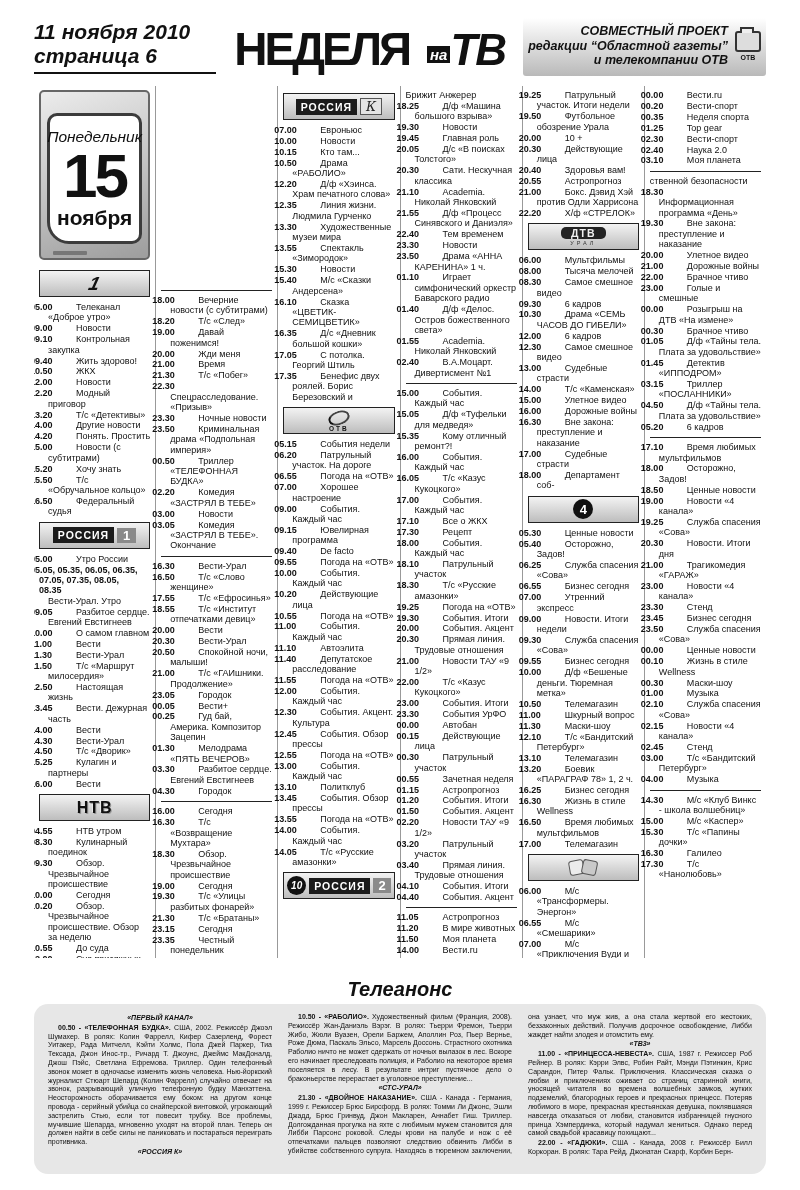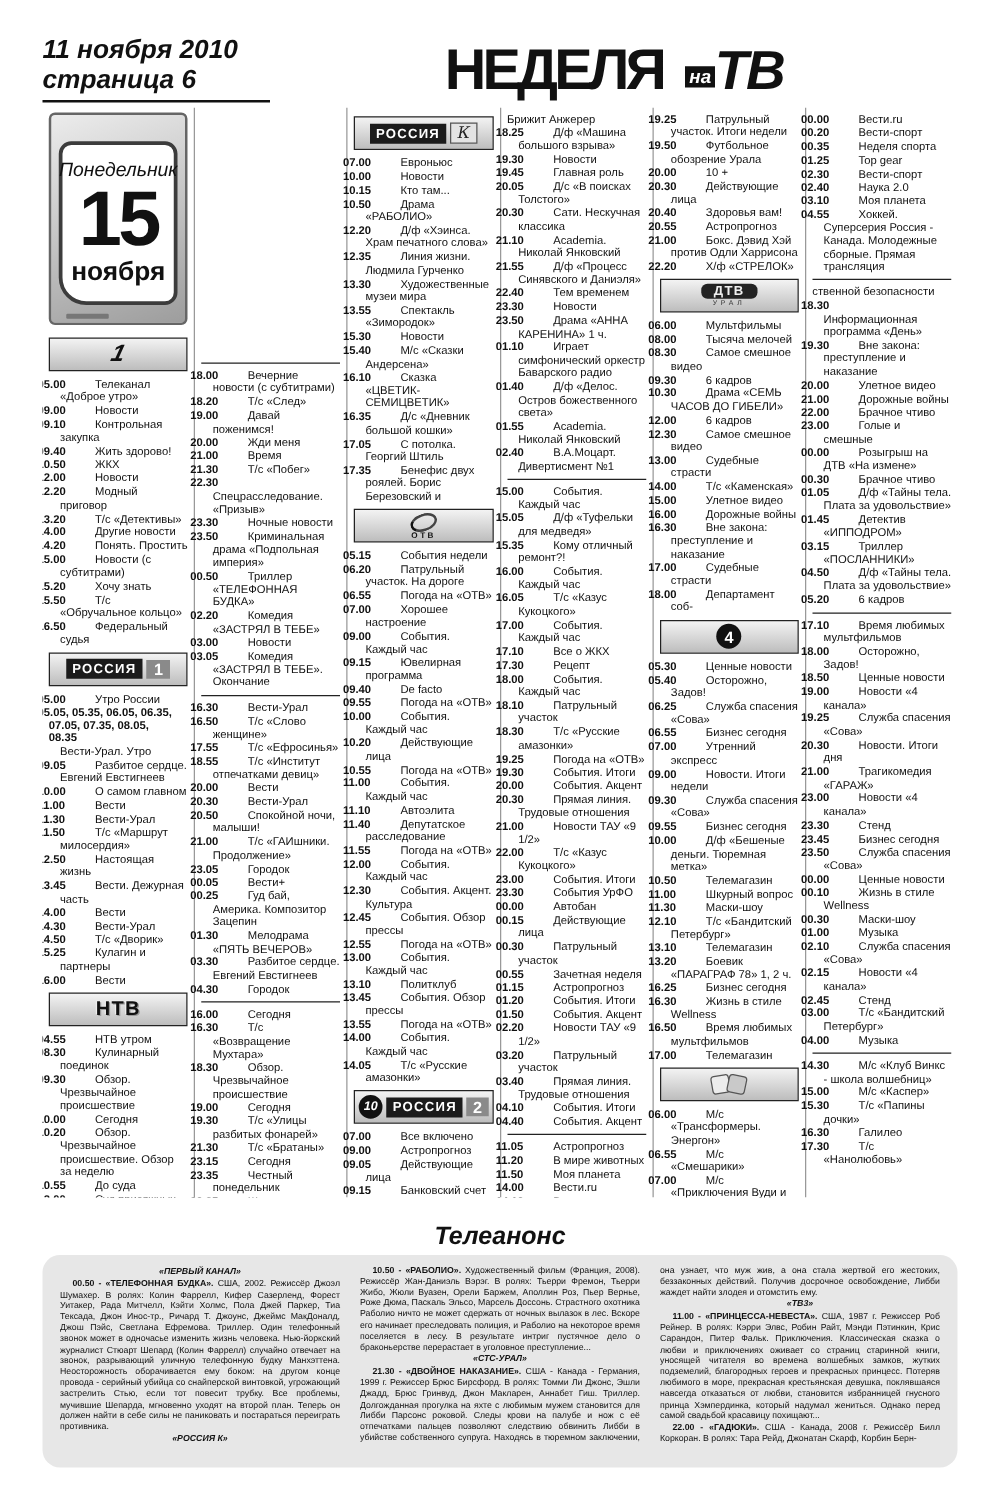--- a/index.html
+++ b/index.html
@@ -1,21 +1,21 @@
 <!DOCTYPE html>
 <html><head>
 <meta charset="utf-8">
 <style>
   html,body{margin:0;padding:0}
   body{width:800px;height:1190px;background:#fff;color:#111;
        font-family:"Liberation Sans",sans-serif;overflow:hidden}
   .page{padding:12px 34px 0;box-sizing:border-box}
 
   
-  header{display:flex;align-items:flex-end;height:70px;margin-bottom:4px}
+  header{display:flex;align-items:center;height:70px;margin-bottom:4px}
   .hdr-left{font-weight:bold;font-style:italic;font-size:21px;line-height:24px;
             border-bottom:2px solid #111;padding:0 26px 4px 0;white-space:nowrap}
   .hdr-logo{flex:1;text-align:center;white-space:nowrap;padding-top:4px}
   .lg-main{font-size:46px;font-weight:900;letter-spacing:-3px}
   .lg-na{font-size:15px;font-weight:bold;font-style:italic;background:#111;color:#fff;
          padding:0 3px;position:relative;top:-5px;margin-left:18px}
   .lg-tv{font-size:44px;font-weight:900;font-style:italic;letter-spacing:-2px}
   .hdr-right{display:flex;align-items:center;gap:7px;
              background:linear-gradient(#ffffff,#b9b9b9);padding:6px 5px 8px;border-radius:3px}
   .credit{font-weight:bold;font-style:italic;font-size:12.5px;line-height:14.5px;text-align:right}
@@ -92,20 +92,31 @@
 
 <div class="page">
   <header>
     <div class="hdr-left">
       <div>11 ноября 2010</div>
       <div>страница 6</div>
     </div>
     <div class="hdr-logo">
       <span class="lg-main">НЕДЕЛЯ</span><span class="lg-na">на</span><span class="lg-tv">ТВ</span>
     </div>
+    <div class="hdr-right">
+      <div class="credit">
+        <div>СОВМЕСТНЫЙ ПРОЕКТ</div>
+        <div>редакции “Областной газеты”</div>
+        <div>и телекомпании ОТВ</div>
+      </div>
+      <div class="otv-badge">
+        <div class="otv-ico"></div>
+        <span>ОТВ</span>
+      </div>
+    </div>
   </header>
 
   <main class="cols">
       <div class="col">
         <div class="tvset">
           <div class="screen">
             <div class="day">Понедельник</div>
             <div class="date">15</div>
             <div class="month">ноября</div>
           </div>
@@ -255,26 +266,20 @@
           <div class="row"><b class="t">13.10</b><span class="p">Политклуб</span></div>
           <div class="row"><b class="t">13.45</b><span class="p">События. Обзор прессы</span></div>
           <div class="row"><b class="t">13.55</b><span class="p">Погода на «ОТВ»</span></div>
           <div class="row"><b class="t">14.00</b><span class="p">События. Каждый час</span></div>
           <div class="row"><b class="t">14.05</b><span class="p">Т/с «Русские амазонки»</span></div>
         </div>
         <div class="logo logo-rossiya2">
           <span class="p0">10</span>
           <span class="p1">РОССИЯ</span>
           <span class="p2">2</span>
-        </div>
-        <div class="blk">
-          <div class="row"><b class="t">07.00</b><span class="p">Все включено</span></div>
-          <div class="row"><b class="t">09.00</b><span class="p">Астропрогноз</span></div>
-          <div class="row"><b class="t">09.05</b><span class="p">Действующие лица</span></div>
-          <div class="row"><b class="t">09.15</b><span class="p">Банковский счет</span></div>
         </div>
       </div>
       <div class="col">
         <div class="blk">
           <div class="row"><span class="p">Брижит Анжерер</span></div>
           <div class="row"><b class="t">18.25</b><span class="p">Д/ф «Машина большого взрыва»</span></div>
           <div class="row"><b class="t">19.30</b><span class="p">Новости</span></div>
           <div class="row"><b class="t">19.45</b><span class="p">Главная роль</span></div>
           <div class="row"><b class="t">20.05</b><span class="p">Д/с «В поисках Толстого»</span></div>
           <div class="row"><b class="t">20.30</b><span class="p">Сати. Нескучная классика</span></div>
@@ -393,21 +398,20 @@
       </div>
       <div class="col">
         <div class="blk">
           <div class="row"><b class="t">00.00</b><span class="p">Вести.ru</span></div>
           <div class="row"><b class="t">00.20</b><span class="p">Вести-спорт</span></div>
           <div class="row"><b class="t">00.35</b><span class="p">Неделя спорта</span></div>
           <div class="row"><b class="t">01.25</b><span class="p">Top gear</span></div>
           <div class="row"><b class="t">02.30</b><span class="p">Вести-спорт</span></div>
           <div class="row"><b class="t">02.40</b><span class="p">Наука 2.0</span></div>
           <div class="row"><b class="t">03.10</b><span class="p">Моя планета</span></div>
-          <div class="row"><b class="t">04.55</b><span class="p">Хоккей. Суперсерия Россия - Канада. Молодежные сборные. Прямая трансляция</span></div>
         </div>
         <div class="blk cont">
           <div class="row"><span class="p">ственной безопасности</span></div>
           <div class="row"><b class="t">18.30</b><span class="p">Информационная программа «День»</span></div>
           <div class="row"><b class="t">19.30</b><span class="p">Вне закона: преступление и наказание</span></div>
           <div class="row"><b class="t">20.00</b><span class="p">Улетное видео</span></div>
           <div class="row"><b class="t">21.00</b><span class="p">Дорожные войны</span></div>
           <div class="row"><b class="t">22.00</b><span class="p">Брачное чтиво</span></div>
           <div class="row"><b class="t">23.00</b><span class="p">Голые и смешные</span></div>
           <div class="row"><b class="t">00.00</b><span class="p">Розыгрыш на ДТВ «На измене»</span></div>

